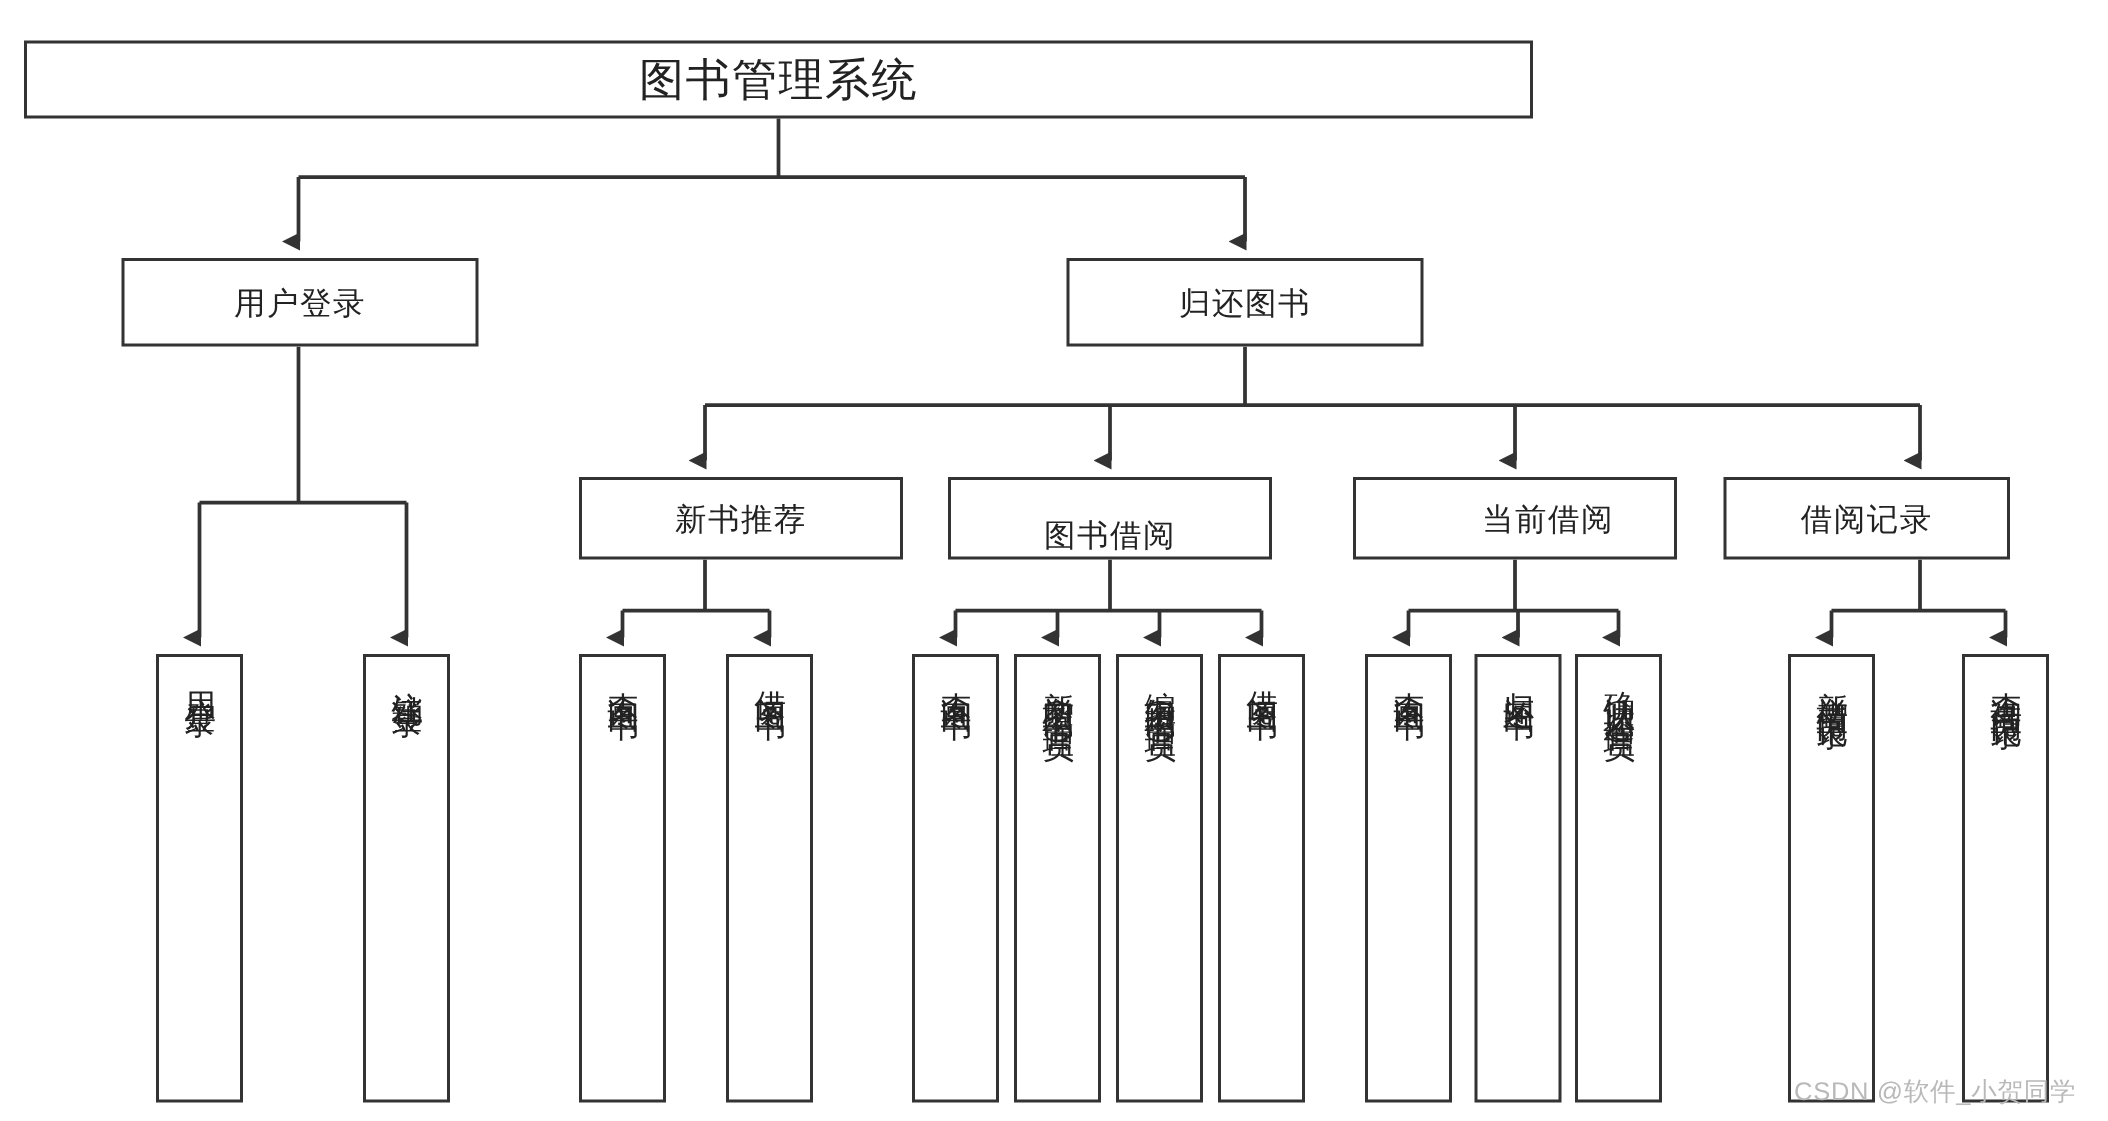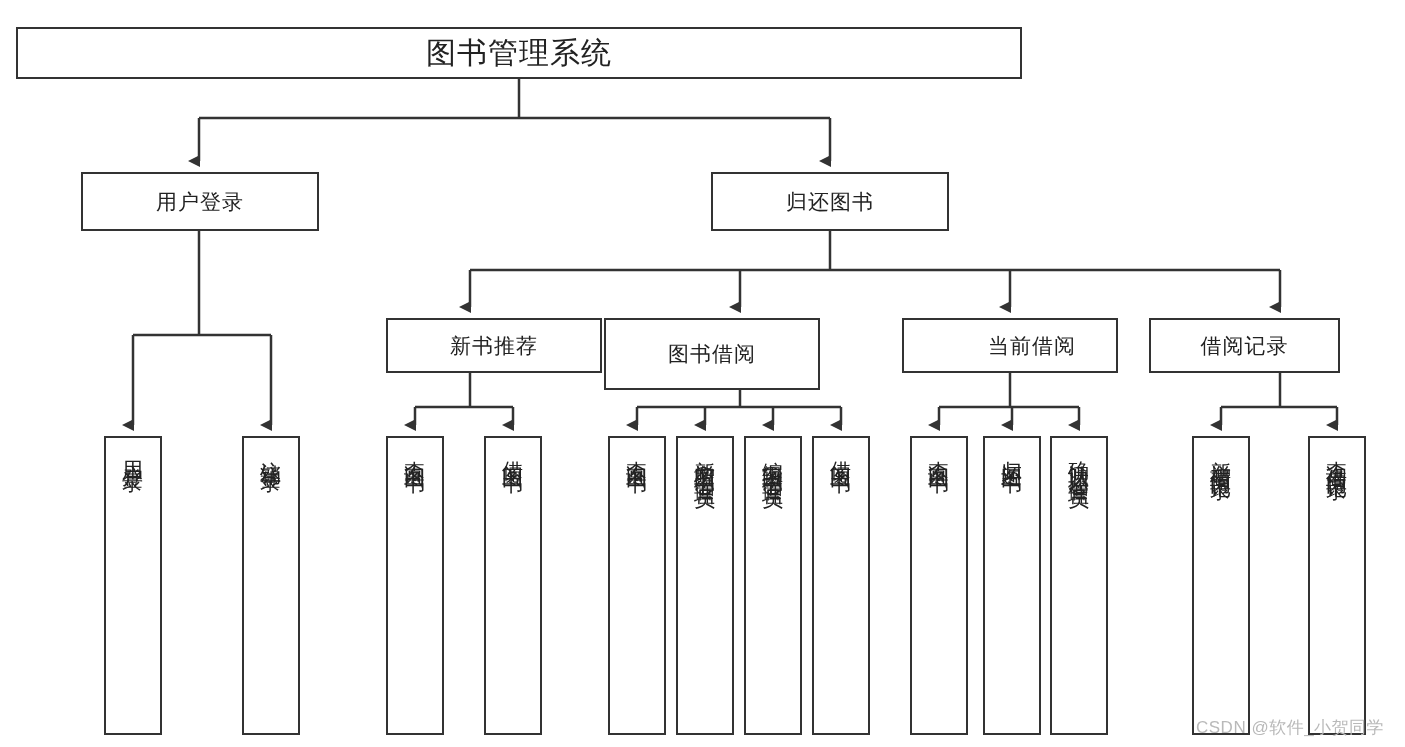--- a/index.html
+++ b/index.html
@@ -119,21 +119,21 @@
       </div>
       <div class="node horiz" style="left: 81px; top: 172px; width: 238px; height: 59px;">
         <span>用户登录</span>
       </div>
       <div class="node horiz" style="left: 711px; top: 172px; width: 238px; height: 59px;">
         <span>归还图书</span>
       </div>
       <div class="node horiz" style="left: 362px; top: 318px; width: 216px; height: 55px; margin-left: 24px;">
         <span>新书推荐</span>
       </div>
-      <div class="node horiz" style="left: 604px; top: 318px; width: 216px; height: 72px;">
+      <div class="node horiz" style="left: 632px; top: 318px; width: 216px; height: 55px; align-items: flex-end;">
         <span>图书借阅</span>
       </div>
       <div class="node horiz" style="left: 902px; top: 318px; width: 216px; height: 55px; padding-left: 44px;">
         <span>当前借阅</span>
       </div>
       <div class="node horiz" style="left: 1149px; top: 318px; width: 191px; height: 55px;">
         <span>借阅记录</span>
       </div>
       <div class="node vert" style="left: 104px; top: 436px; width: 58px; height: 299px;">
         <span class="vtext">用户登录</span>

